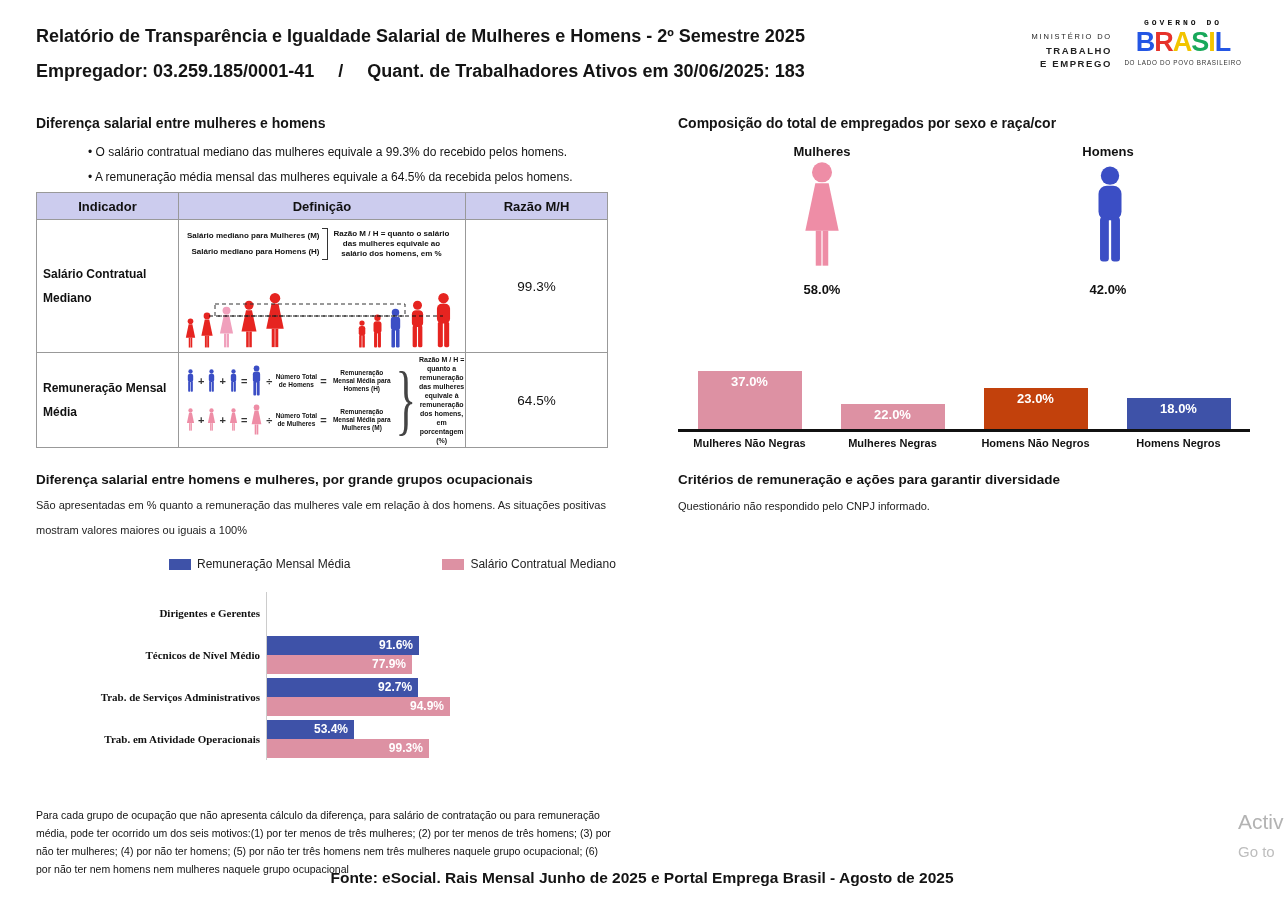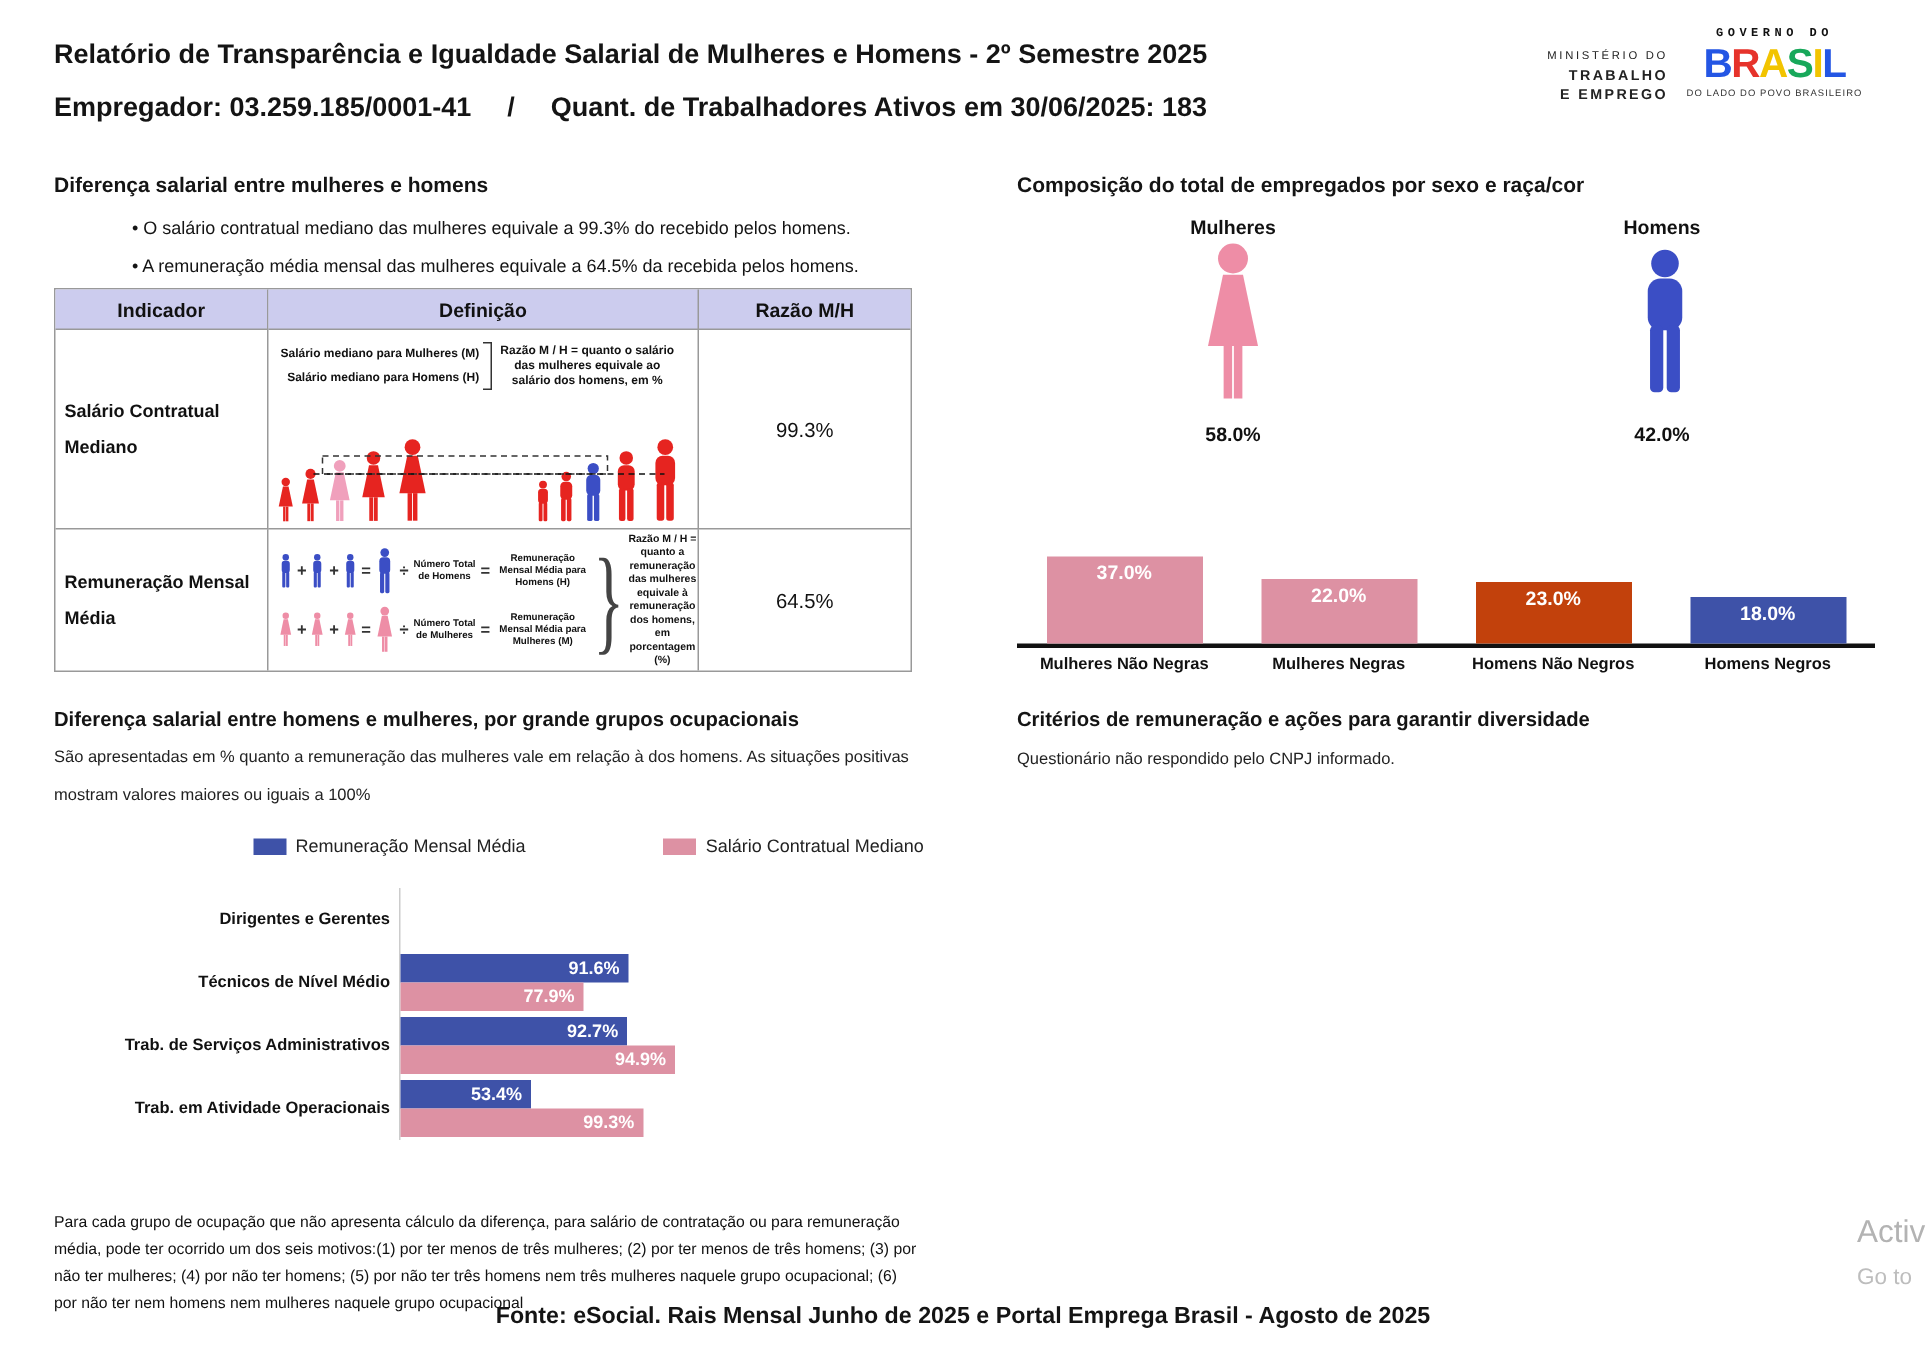--- a/index.html
+++ b/index.html
@@ -72,21 +72,21 @@
   
   .occ-h { left:36px; top:472px; font-size:13.5px; }
   .occ-desc { left:36px; font-size:11px; color:#222; }
   .d1 { top:499px; } .d2 { top:524px; }
   .occ-legend { left:140px; top:557px; display:flex; gap:92px;padding-left:29px; }
   .leg-item { display:flex; align-items:center; font-size:12px; color:#222; }
   .leg-swatch { width:22px; height:11px; margin-right:6px; }
 
   .occ-chart { left:36px; top:592px; width:586px; }
   .occ-row { display:grid; grid-template-columns:230px 1fr; height:42px; }
-  .occ-cat { display:flex; align-items:center; justify-content:flex-end; padding-right:6px; font-size:11px; font-weight:bold; text-align:left; }
+  .occ-cat { display:flex; align-items:center; justify-content:flex-end; padding-right:6px; font-size:11px; font-weight:bold; text-align:left;font-family:Liberation Serif, serif; }
   .occ-bars { position:relative; border-left:1px solid #ccc; }
   .occ-bar { position:absolute; left:0; height:19px; color:#fff; font-size:12px; font-weight:bold; text-align:right; padding-right:6px; line-height:19px; }
 
   .footnote { left:36px; top:806px; width:580px; font-size:10.5px; line-height:18px; color:#111; }
 
   
   .crit-h { left:678px; top:472px; font-size:13.5px; }
   .crit-t { left:678px; top:500px; font-size:11px; color:#222; }
 
   
@@ -240,21 +240,21 @@
 
   <div class="abs sex-pct" style="left:772px">58.0%</div>
   <div class="abs sex-pct" style="left:1058px">42.0%</div>
 
   <div class="abs comp-chart">
     <div class="comp-cols" id="comp-cols">
         <div class="comp-col">
           <div class="comp-bar" style="height: 58.46px; background: rgb(221, 145, 163);">37.0%</div>
         </div>
         <div class="comp-col">
-          <div class="comp-bar" style="height: 43px; background: rgb(221, 145, 163); text-align: center;">22.0%</div>
+          <div class="comp-bar" style="height: 25px; background: rgb(221, 145, 163); text-align: center;">22.0%</div>
         </div>
         <div class="comp-col">
           <div class="comp-bar" style="height: 41px; background: #c2410c;">23.0%</div>
         </div>
         <div class="comp-col">
           <div class="comp-bar" style="height: 31px; background: rgb(62, 82, 168);">18.0%</div>
         </div>
       </div>
     <div class="comp-cats" id="comp-cats">
         <div class="comp-cat">Mulheres Não Negras</div>
@@ -281,21 +281,21 @@
 
   <div class="abs occ-chart" id="occ-chart">
       <div class="occ-row">
         <div class="occ-cat">Dirigentes e Gerentes</div>
         <div class="occ-bars"></div>
       </div>
       <div class="occ-row">
         <div class="occ-cat">Técnicos de Nível Médio</div>
         <div class="occ-bars">
           <div class="occ-bar" style="top: 2px; width: 152px; background: rgb(62, 82, 168);">91.6%</div>
-          <div class="occ-bar" style="top: 21px; width: 122px; background: rgb(221, 145, 163);">77.9%</div>
+          <div class="occ-bar" style="top: 21px; width: 145px; background: rgb(221, 145, 163);">77.9%</div>
         </div>
       </div>
       <div class="occ-row">
         <div class="occ-cat">Trab. de Serviços Administrativos</div>
         <div class="occ-bars">
           <div class="occ-bar" style="top: 2px; width: 151.101px; background: rgb(62, 82, 168);">92.7%</div>
           <div class="occ-bar" style="top: 21px; width: 183px; background: rgb(221, 145, 163);">94.9%</div>
         </div>
       </div>
       <div class="occ-row">

